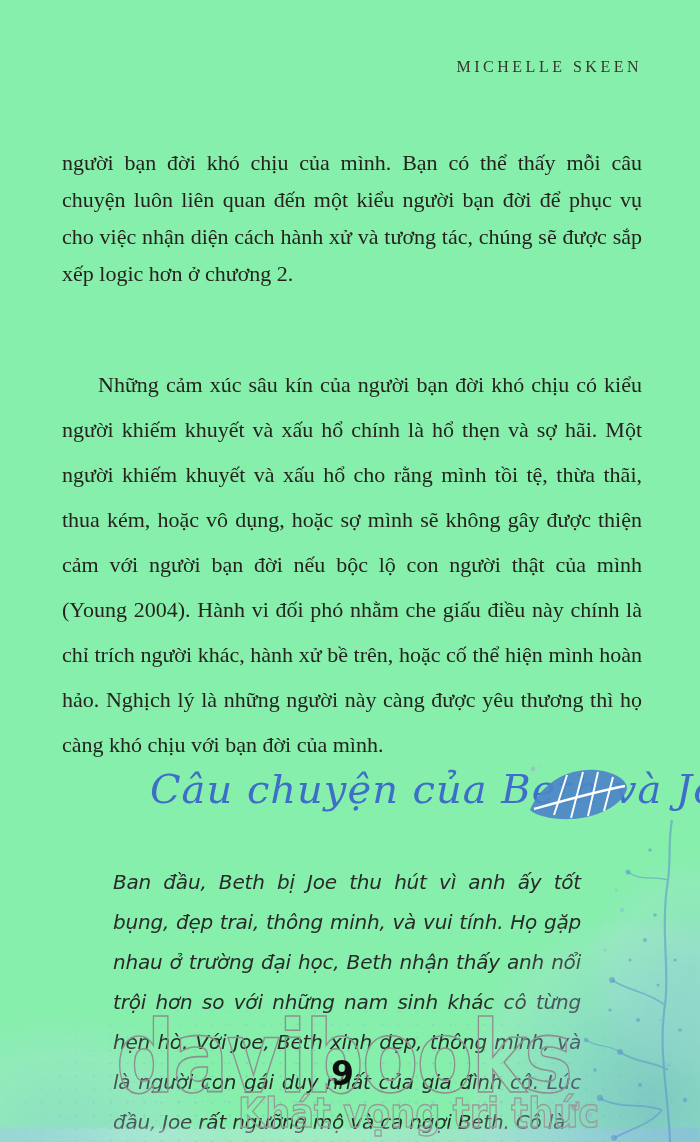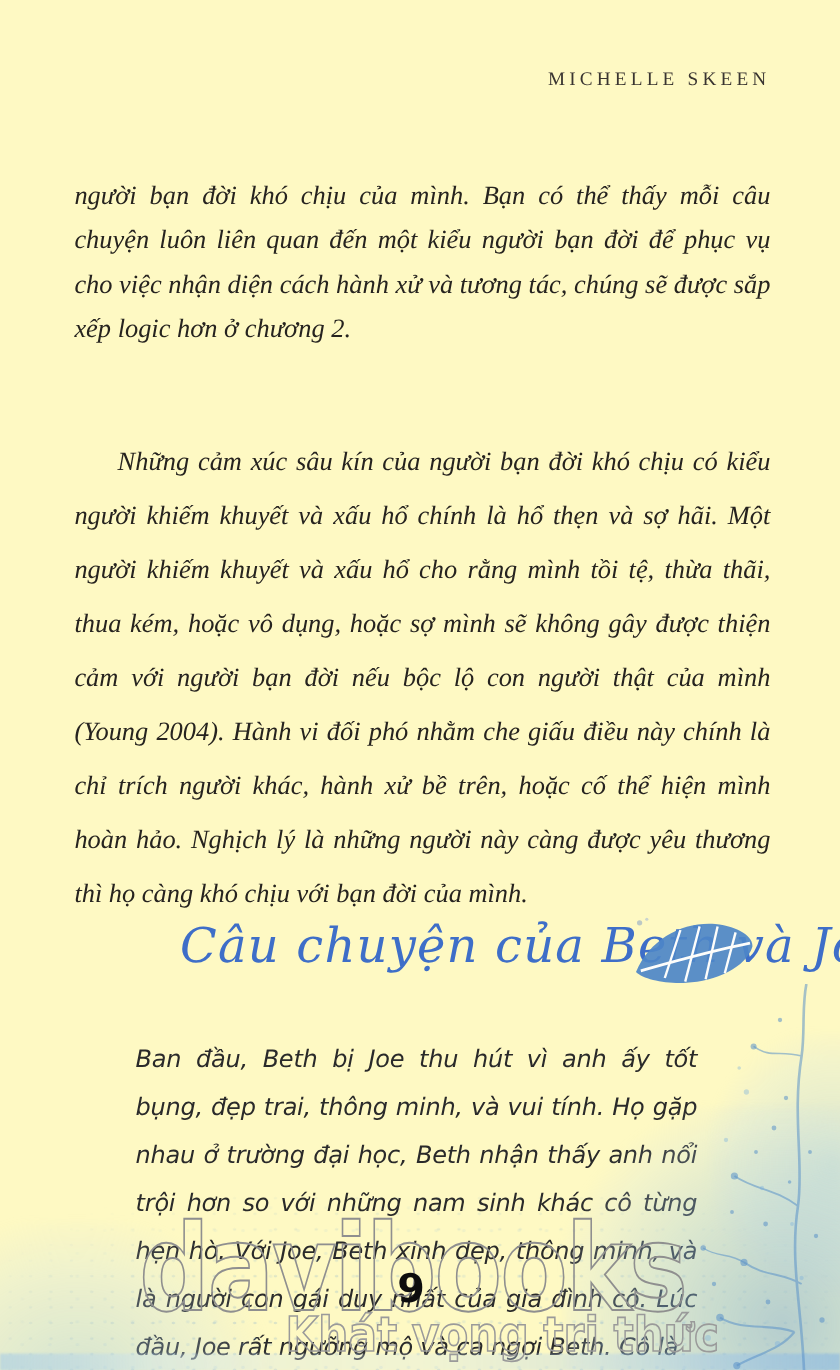--- a/index.html
+++ b/index.html
@@ -1,38 +1,37 @@
 <!DOCTYPE html>
 <html lang="vi"><head>
 <meta charset="utf-8">
 <style>
   html,body{margin:0;padding:0;background:#e8e8e8;}
   .page{
     position:relative;
     width:700px;height:1142px;
     margin:0 auto;
-    background:#fef9c3;
+    background:#86efac;
     overflow:hidden;
     font-family:"Liberation Serif", serif;
     color:#26231f;
   }
   
   .running-head{
     position:absolute; top:58px; right:58px;
     font-family:"Liberation Serif", serif;
     font-size:16px; letter-spacing:3.5px;
     color:#3a3531;
   }
   
   .para{
     position:absolute; left:62px; width:580px;
     font-size:22px; line-height:37px;
     text-align:justify;
     color:#26231f;
-    font-style:italic;
   }
   .para-1{ top:122px; }
   .section-heading{
     position:absolute; left:62px; top:288px;
     font-family:"Liberation Sans", sans-serif;
     font-style:italic; font-weight:bold;
     font-size:25px;
     color:#1659c8;
   }
   .para-2{ top:340px; line-height:45px; text-indent:36px; }

